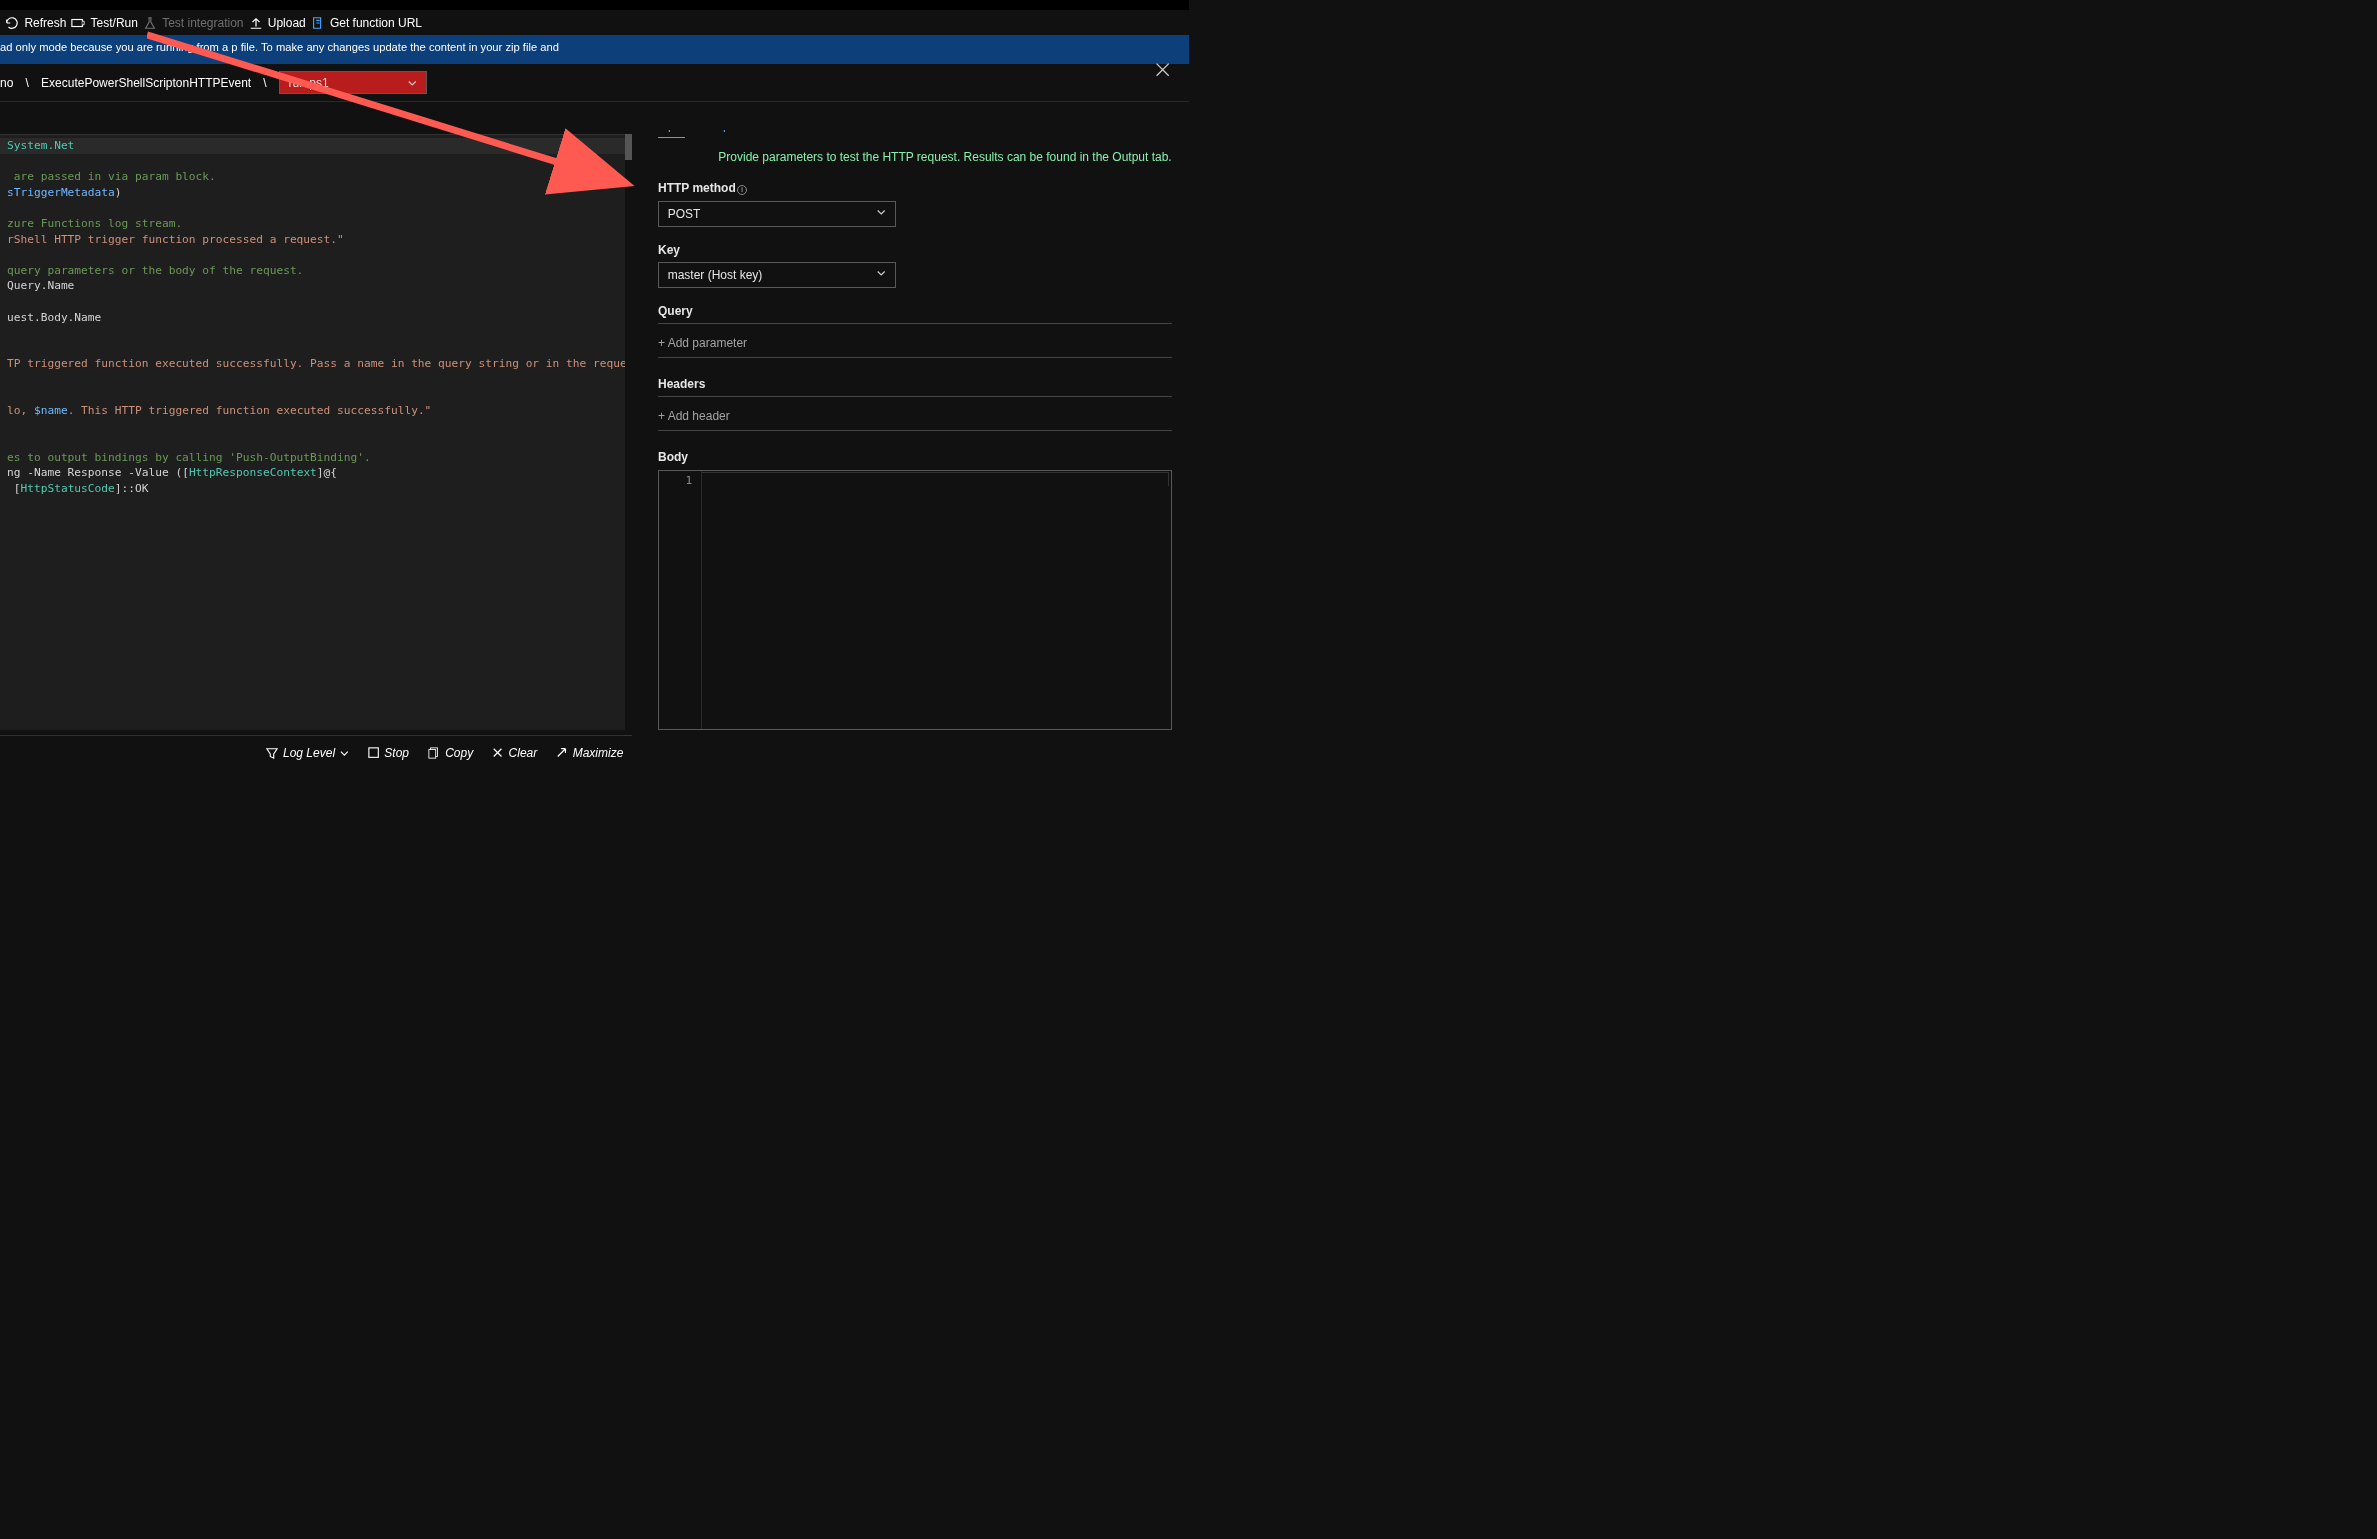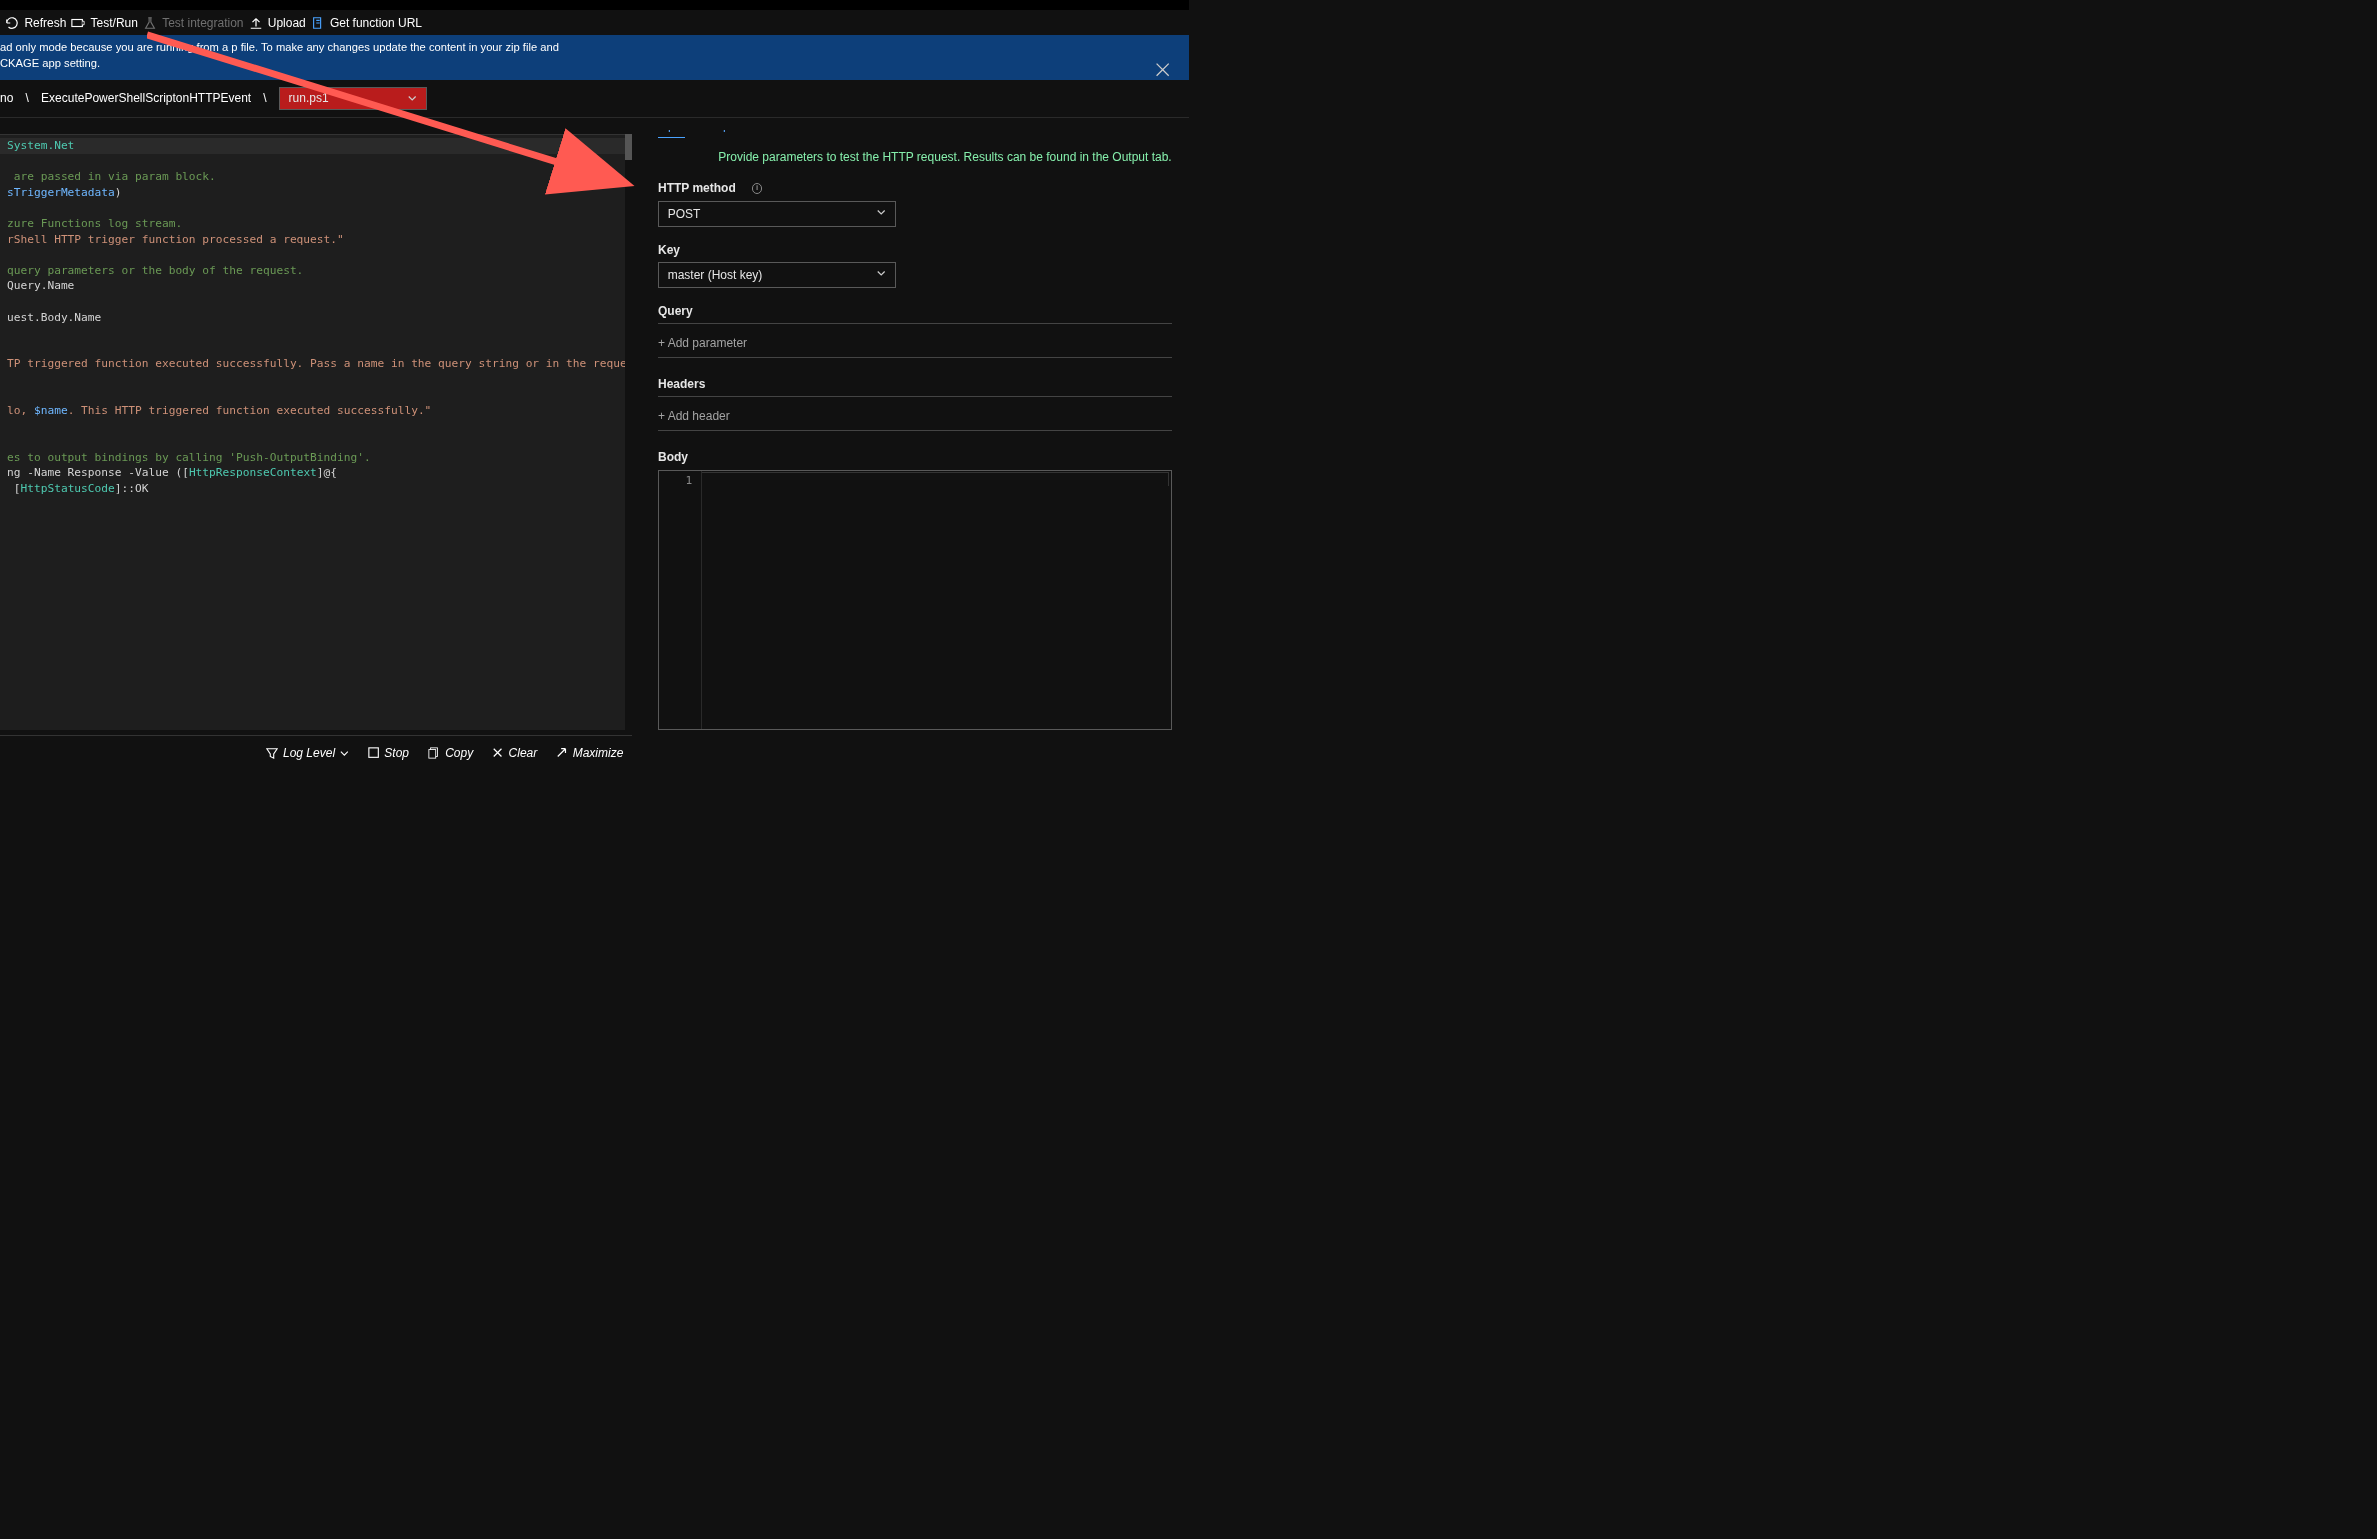--- a/index.html
+++ b/index.html
@@ -154,22 +154,22 @@
     border-bottom: 1.7px solid #4aa3ff;
   }
 
   .panel-desc { color: #86efac; margin-bottom: 17.3px; text-align: right; }
 
   .field-label {
     font-weight: 600;
     margin-top: 15.6px;
     margin-bottom: 5.2px;
     display: flex;
-    align-items: center;
-    gap: 16px;
+    align-items: flex-end;
+    gap: 1px;
   }
   .info-icon {
     width: 10.4px; height: 10.4px;
     border: 0.9px solid #888;
     border-radius: 50%;
     font-size: 7.8px;
     line-height: 8.7px;
     text-align: center;
     color: #888;
   }
@@ -272,21 +272,20 @@
       <svg viewBox="0 0 16 16">
           <path fill="none" stroke="#4aa3ff" stroke-width="1.3" d="M3 2h8v12H3zM6 5h4M6 8h4"></path>
         </svg>
     </span>
     <span>Get function URL</span>
   </div>
 </div>
 
 <div class="banner">
   <div>ad only mode because you are running from a p          file. To make any changes update the content in your zip file and</div>
-  <div>CKAGE app setting.</div>
 </div>
 
 <div class="crumbrow">
   <span class="crumb">no</span>
   <span class="crumb-sep">\</span>
   <span class="crumb">ExecutePowerShellScriptonHTTPEvent</span>
   <span class="crumb-sep">\</span>
   <div class="file-select">
     <span>run.ps1</span>
     <span class="chev">

